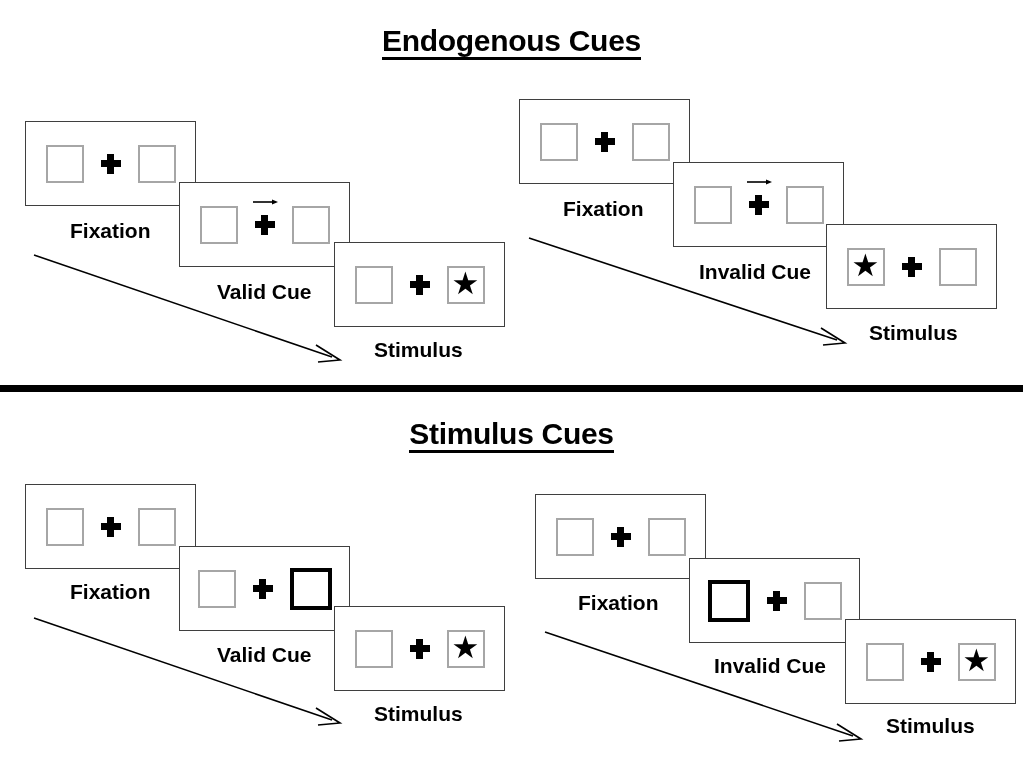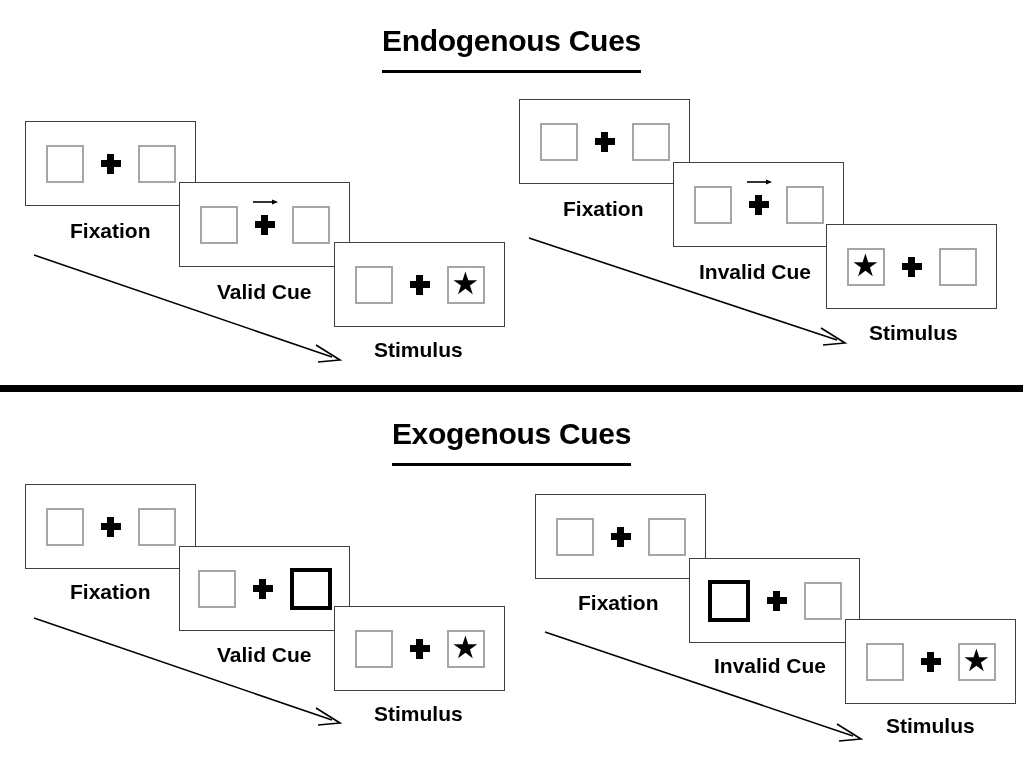--- a/index.html
+++ b/index.html
@@ -21,21 +21,21 @@
     position: absolute;
     width: 100%;
     text-align: center;
     font-weight: bold;
     font-size: 30px;
     letter-spacing: -0.3px;
     line-height: 1;
   }
   .section-title span {
     border-bottom: 3px solid #000;
-    padding-bottom: 13px;
+    padding-bottom: 0;
   }
 
   
   .divider {
     position: absolute;
     left: 0;
     width: 1023px;
     height: 7px;
     background: #000000;
   }
@@ -226,21 +226,21 @@
 <div class="stage-label" style="left:869px; top:322px;">Stimulus</div>
 
 <svg class="flow-arrow" style="left:520px; top:228px; width:340px; height:125px;" viewBox="0 0 340 125">
   <line x1="9" y1="10" x2="317" y2="112" stroke="#000" stroke-width="1.6"></line>
   <polyline points="301,100 325,115 303,117" fill="none" stroke="#000" stroke-width="1.6"></polyline>
 </svg>
 
 <div class="divider" style="top:385px;"></div>
 
 <div class="section-title" style="top:419px;">
-  <span>Exogenous Cues</span>
+  <span>Stimulus Cues</span>
 </div>
 
 <div class="card" style="left:25px; top:484px; width:171px; height:85px;">
   <div class="card-inner">
     <div class="pbox"></div>
     <div class="center-col">
       <div class="plus"></div>
     </div>
     <div class="pbox"></div>
   </div>

